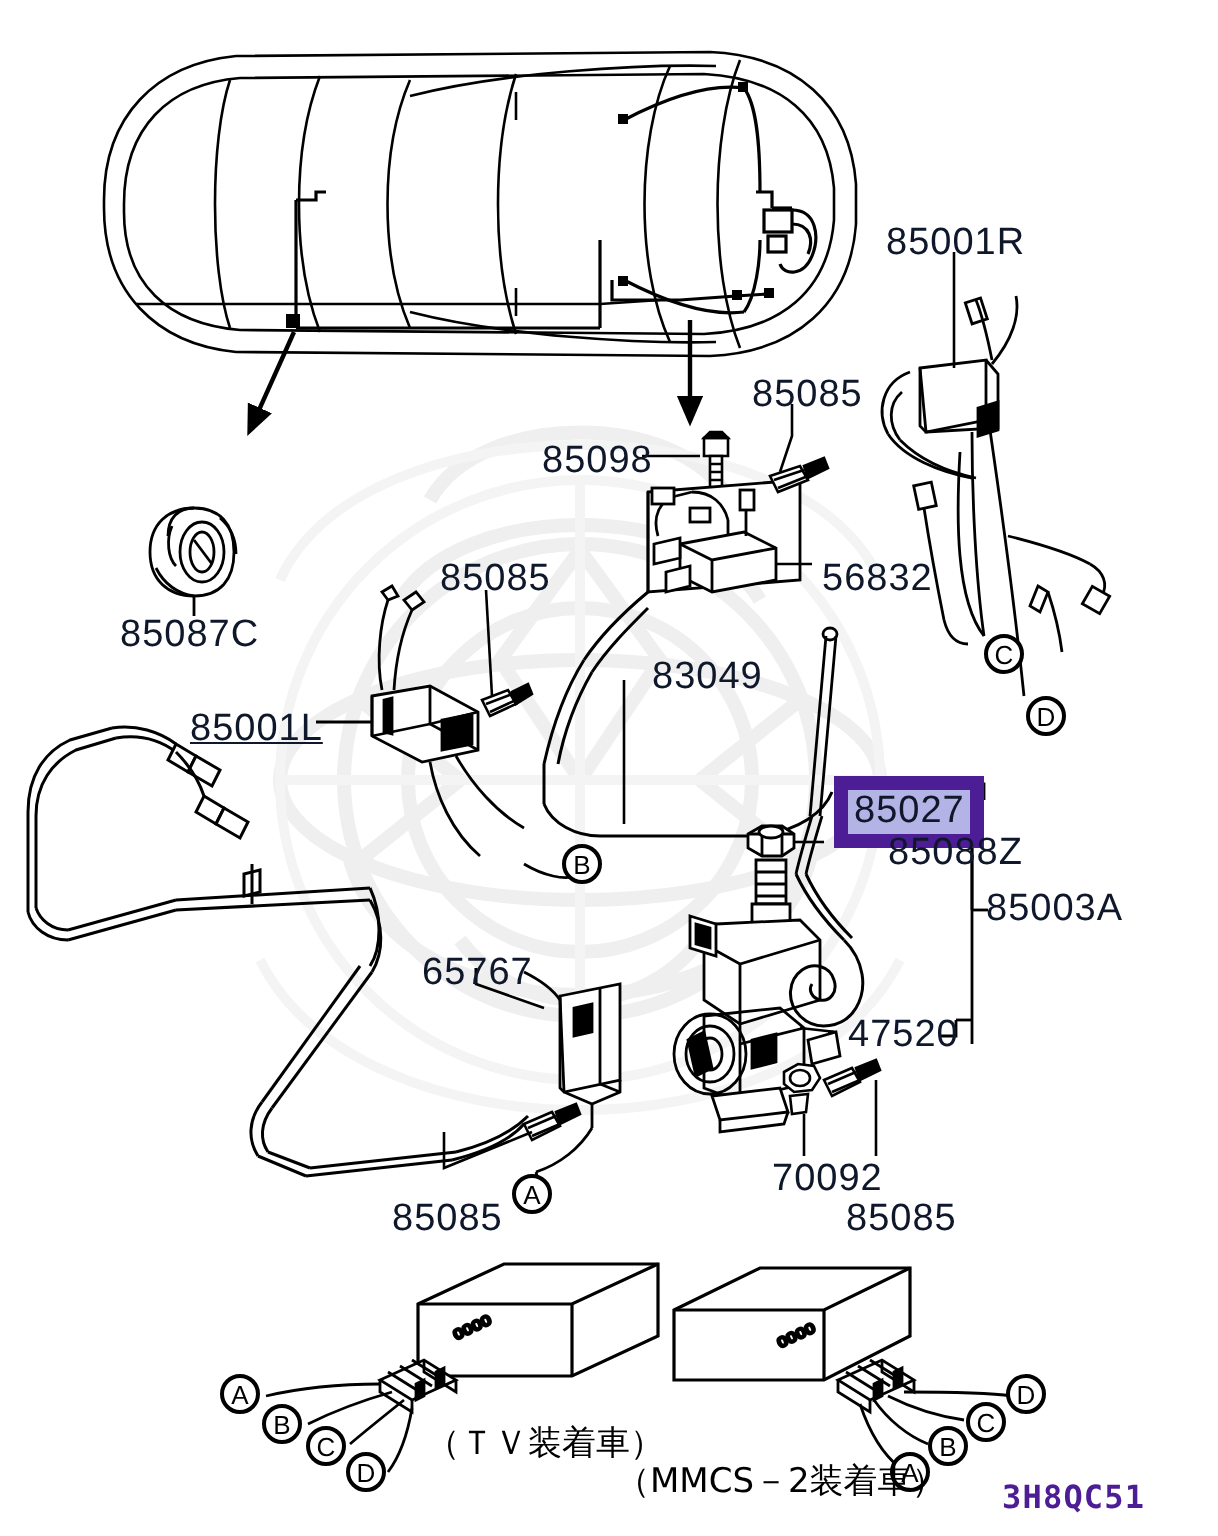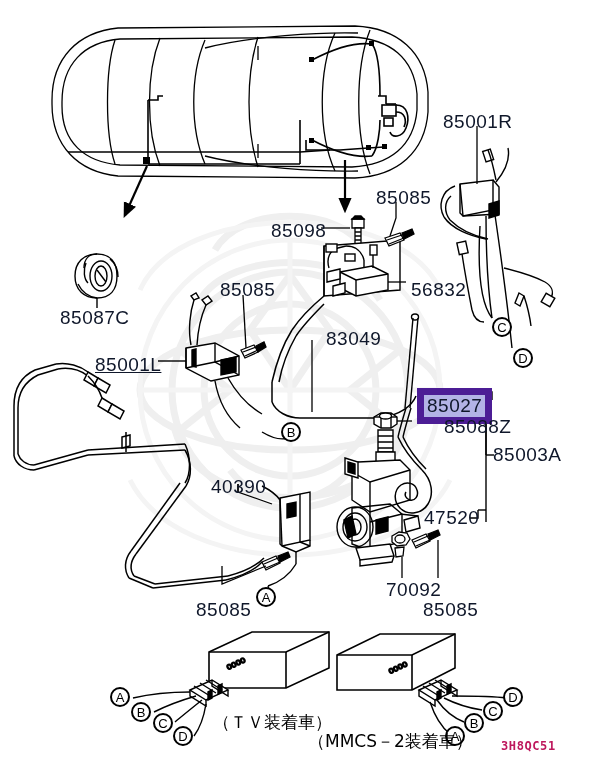--- a/index.html
+++ b/index.html
@@ -44,24 +44,24 @@
     position: absolute;
     font-family: "DejaVu Sans", "Liberation Sans", sans-serif;
     font-size: 17px;
     color: #000;
     white-space: nowrap;
     line-height: 1;
   }
   .code-text {
     position: absolute;
     font-family: "DejaVu Sans Mono", "Liberation Mono", monospace;
-    font-size: 12px;
+    font-size: 16px;
     font-weight: bold;
     letter-spacing: 0.6px;
-    color: #be185d;
+    color: #4c1d95;
     white-space: nowrap;
   }
   .circ {
     position: absolute;
     width: 20px;
     height: 20px;
     border: 2px solid #000;
     border-radius: 50%;
     background: #fff;
     font-family: "Liberation Sans", "DejaVu Sans", sans-serif;
@@ -509,21 +509,21 @@
   <div class="label" style="left:376px; top:188px;">85085</div>
   <div class="label" style="left:271px; top:221px;">85098</div>
   <div class="label" style="left:220px; top:280px;">85085</div>
   <div class="label" style="left:411px; top:280px;">56832</div>
   <div class="label" style="left:60px; top:308px;">85087C</div>
   <div class="label" style="left:287px; top:329px;margin-left:39px;">83049</div>
   <div class="label" style="left:95px; top:355px;text-decoration:underline;">85001L</div>
   <div class="label label-hl" style="left:421px; top:390px;">85027</div>
   <div class="label" style="left:416px; top:417px;margin-left:28px;">85088Z</div>
   <div class="label" style="left:493px; top:445px;">85003A</div>
-  <div class="label" style="left:211px; top:477px;">40390</div>
+  <div class="label" style="left:211px; top:477px;">65767</div>
   <div class="label" style="left:424px; top:508px;">47520</div>
   <div class="label" style="left:386px; top:580px;">70092</div>
   <div class="label" style="left:196px; top:600px;">85085</div>
   <div class="label" style="left:423px; top:600px;">85085</div>
 
   <div class="circ" style="left:281px; top:422px;">B</div>
   <div class="circ" style="left:492px; top:317px;">C</div>
   <div class="circ" style="left:513px; top:348px;">D</div>
   <div class="circ" style="left:256px; top:587px;">A</div>
 

